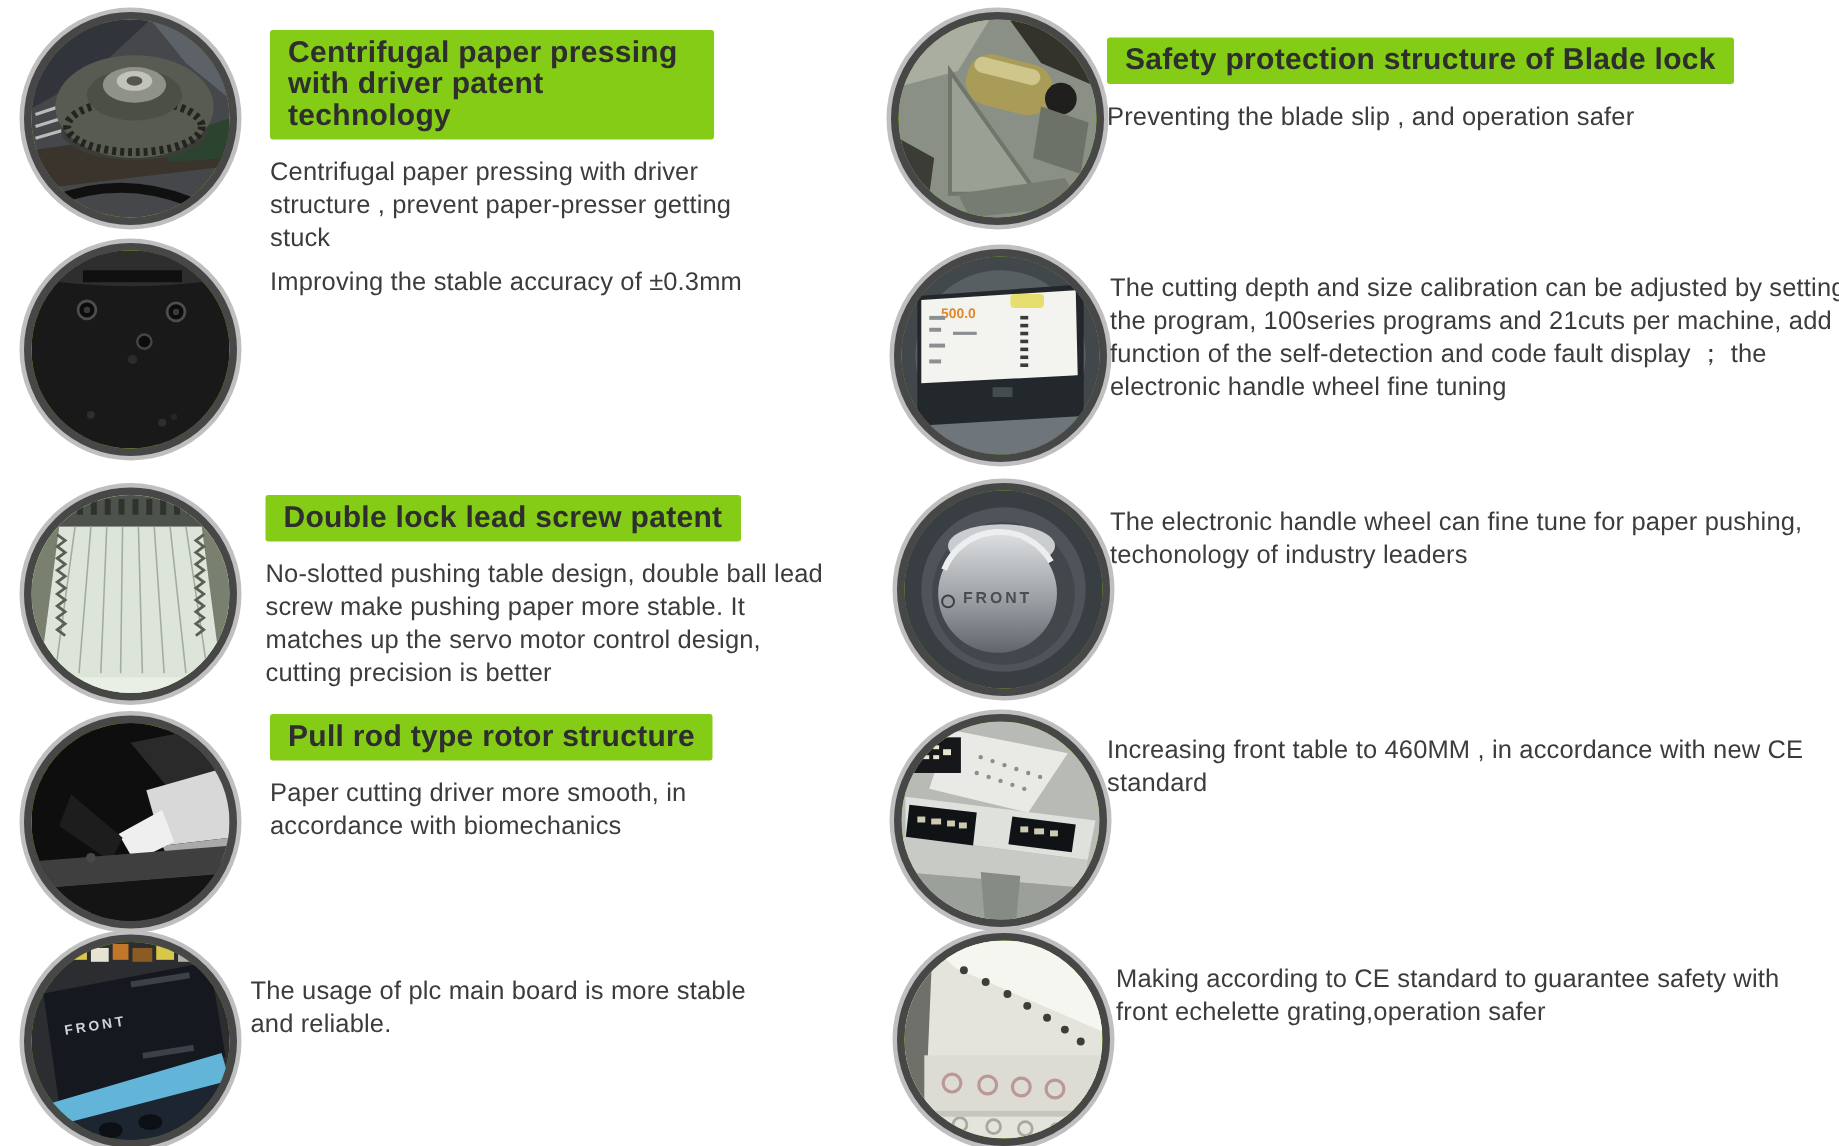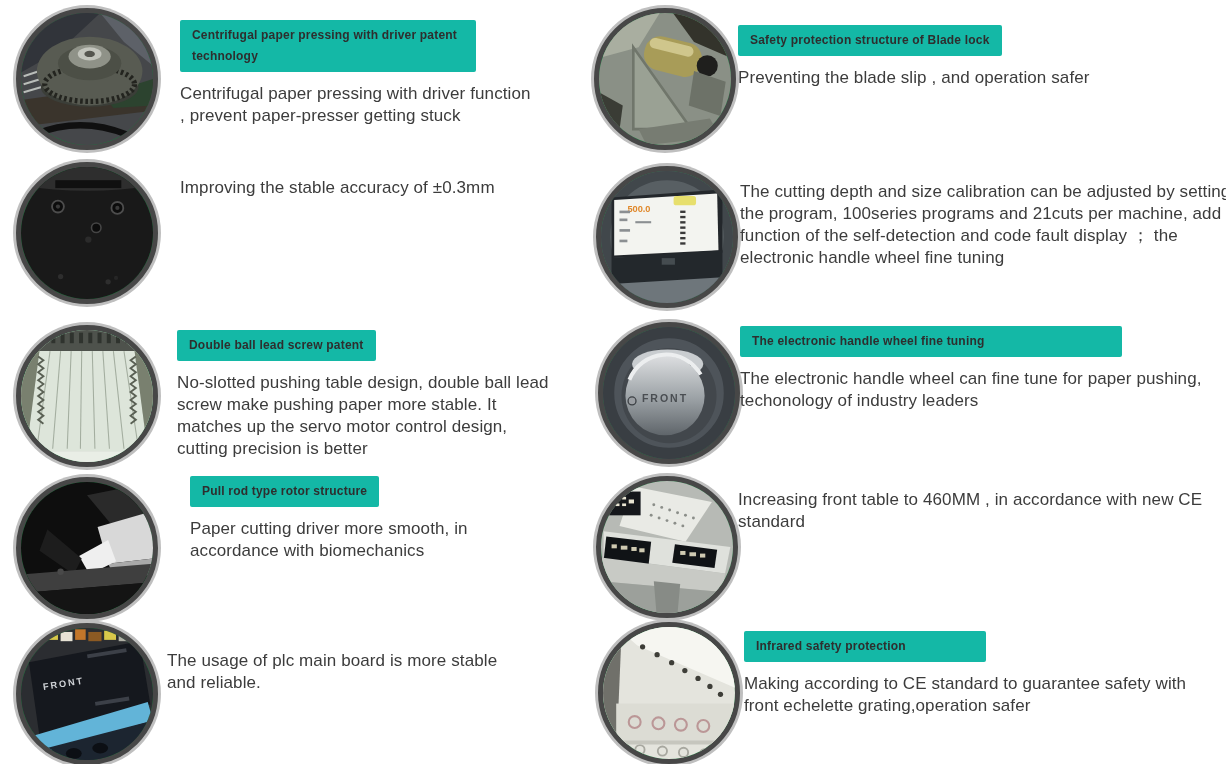--- a/index.html
+++ b/index.html
@@ -4,37 +4,37 @@
 <style>
   html,body{margin:0;padding:0;}
   body{
     width:1226px;height:764px;background:#ffffff;overflow:hidden;position:relative;
     font-family:"Liberation Sans",sans-serif;
   }
   .feature{position:static;}
   .photo{
     position:absolute;width:132px;height:132px;border-radius:50%;
     border:5px solid #474747;box-shadow:0 0 0 3px #bfbfbf;
-    overflow:hidden;background:#15803d;
+    overflow:hidden;background:#84cc16;
   }
   .photo svg{display:block;width:100%;height:100%;}
   .text{position:absolute;}
   .hd{
-    display:inline-block;margin:0;background:#14b8a6;color:#2e2e2e;
-    font-size:12px;font-weight:bold;line-height:21px;letter-spacing:.2px;
+    display:inline-block;margin:0;background:#84cc16;color:#2e2e2e;
+    font-size:20px;font-weight:bold;line-height:21px;letter-spacing:.2px;
     padding:5px 12px;border-radius:2px;
   }
   .bd{
     margin:11px 0 0 0;color:#3c3c3c;font-size:17px;line-height:22px;letter-spacing:.1px;
   }
   
   .f0 .photo{left:16px;top:8px}   .f0 .text{left:180px;top:20px;width:385px}
   .f1 .photo{left:16px;top:162px} .f1 .text{left:180px;top:166px;width:395px}
   .f2 .photo{left:16px;top:325px} .f2 .text{left:177px;top:330px;width:385px}
-  .f3 .photo{left:16px;top:477px} .f3 .text{left:190px;top:476px;width:385px}
+  .f3 .photo{left:16px;top:477px} .f3 .text{left:180px;top:476px;width:385px}
   .f4 .photo{left:16px;top:623px} .f4 .text{left:167px;top:639px;width:385px}
   
   .f5 .photo{left:594px;top:8px}  .f5 .text{left:738px;top:25px;width:500px}
   .f6 .photo{left:596px;top:166px}.f6 .text{left:740px;top:170px;width:505px}
   .f7 .photo{left:598px;top:322px}.f7 .text{left:740px;top:326px;width:500px}
   .f8 .photo{left:596px;top:476px}.f8 .text{left:738px;top:478px;width:500px}
   .f9 .photo{left:598px;top:622px}.f9 .text{left:744px;top:631px;width:490px}
   
   .f0 .hd{width:272px}
   .f1 .hd{width:342px}
@@ -71,21 +71,21 @@
       <ellipse cx="52" cy="54" rx="34" ry="13" fill="none" stroke="#23241f" stroke-width="4" stroke-dasharray="2 2"></ellipse>
       <ellipse cx="52" cy="38" rx="24" ry="13" fill="#4c4f46"></ellipse>
       <ellipse cx="52" cy="33" rx="16" ry="9" fill="#8f9288"></ellipse>
       <ellipse cx="52" cy="31" rx="9" ry="5" fill="#c2c4bc"></ellipse>
       <ellipse cx="52" cy="31" rx="4" ry="2.4" fill="#55564f"></ellipse>
       <path d="M10,92 Q45,78 80,92" stroke="#101010" stroke-width="5" fill="none"></path>
     </svg>
   </div>
   <div class="text">
     <h3 class="hd">Centrifugal paper pressing with driver patent technology</h3>
-    <p class="bd">Centrifugal paper pressing with driver function , prevent paper-presser getting stuck</p>
+    <p class="bd">Centrifugal paper pressing with driver structure , prevent paper-presser getting stuck</p>
   </div>
 </section>
 
 <section class="feature f1">
   <div class="photo">
     <svg viewBox="0 0 100 100">
       <rect x="0" y="0" width="100" height="100" fill="#191919"></rect>
       <path d="M0,0 H100 V14 Q50,22 0,14 Z" fill="#2e2e2e"></path>
       <rect x="26" y="10" width="50" height="6" fill="#101010"></rect>
       <circle cx="28" cy="30" r="4.5" fill="#0c0c0c" stroke="#4d4d4d" stroke-width="1.4"></circle>
@@ -133,21 +133,21 @@
           <line x1="78" y1="16" x2="89" y2="90"></line>
       </g>
       <path d="M14,16 L4,92 L0,92 L0,16 Z" fill="#79806f"></path>
       <path d="M86,16 L96,92 L100,92 L100,16 Z" fill="#79806f"></path>
       <path d="M13,20 l4,3 l-4,3 l4,3 l-4,3 l4,3 l-4,3 l4,3 l-4,3 l4,3 l-4,3 l4,3 l-4,3 l4,3 l-4,3 l4,3 l-4,3 l4,3" stroke="#5a6054" stroke-width="1.4" fill="none"></path>
       <path d="M87,20 l-4,3 l4,3 l-4,3 l4,3 l-4,3 l4,3 l-4,3 l4,3 l-4,3 l4,3 l-4,3 l4,3 l-4,3 l4,3 l-4,3 l4,3 l-4,3" stroke="#5a6054" stroke-width="1.4" fill="none"></path>
       <rect x="0" y="92" width="100" height="8" fill="#e9eee6"></rect>
     </svg>
   </div>
   <div class="text">
-    <h3 class="hd">Double ball lead screw patent</h3>
+    <h3 class="hd">Double lock lead screw patent</h3>
     <p class="bd">No-slotted pushing table design, double ball lead screw make pushing paper more stable. It matches up the servo motor control design, cutting precision is better</p>
   </div>
 </section>
 
 <section class="feature f3">
   <div class="photo">
     <svg viewBox="0 0 100 100">
       <rect x="0" y="0" width="100" height="100" fill="#0e0e0e"></rect>
       <polygon points="50,10 100,0 100,30 70,34" fill="#2a2a2a"></polygon>
       <polygon points="58,34 100,22 100,58 66,62" fill="#d8d8d8"></polygon>
@@ -271,21 +271,20 @@
           <line x1="58" y1="24" x2="58" y2="29"></line>
         <line x1="66" y1="26" x2="66" y2="31"></line>
       </g>
       <circle cx="47" cy="52" r="30" fill="url(#knob)"></circle>
       <path d="M20,40 A30,30 0 0 1 74,36" stroke="#eceeef" stroke-width="3" fill="none"></path>
       <text x="47" y="57" text-anchor="middle" fill="#4a4e52" font-size="8" font-weight="bold" letter-spacing="1.5" font-family="Liberation Sans, sans-serif">FRONT</text>
       <circle cx="22" cy="56" r="3" fill="#9a9ea2" stroke="#3c4044" stroke-width="1"></circle>
     </svg>
   </div>
   <div class="text">
-    <h3 class="hd">The electronic handle wheel fine tuning</h3>
     <p class="bd">The electronic handle wheel can fine tune for paper pushing, techonology of industry leaders</p>
   </div>
 </section>
 
 <section class="feature f8">
   <div class="photo">
     <svg viewBox="0 0 100 100">
       <rect x="0" y="0" width="100" height="100" fill="#b7bab5"></rect>
       <polygon points="24,4 84,16 64,46 14,34" fill="#e9eae5"></polygon>
       <g fill="#8b8e89">
@@ -360,16 +359,15 @@
       <g fill="none" stroke="#a8a8a0" stroke-width="1.4">
         <circle cx="28" cy="93" r="3.5"></circle>
           <circle cx="45" cy="94" r="3.5"></circle>
         <circle cx="61" cy="95" r="3.5"></circle>
           <circle cx="77" cy="96" r="3.5"></circle>
       </g>
       <rect x="10" y="86" width="90" height="3" fill="#c6c6be"></rect>
     </svg>
   </div>
   <div class="text">
-    <h3 class="hd">Infrared safety protection</h3>
     <p class="bd">Making according to CE standard to guarantee safety with front echelette grating,operation safer</p>
   </div>
 </section>
 
 </body></html>

